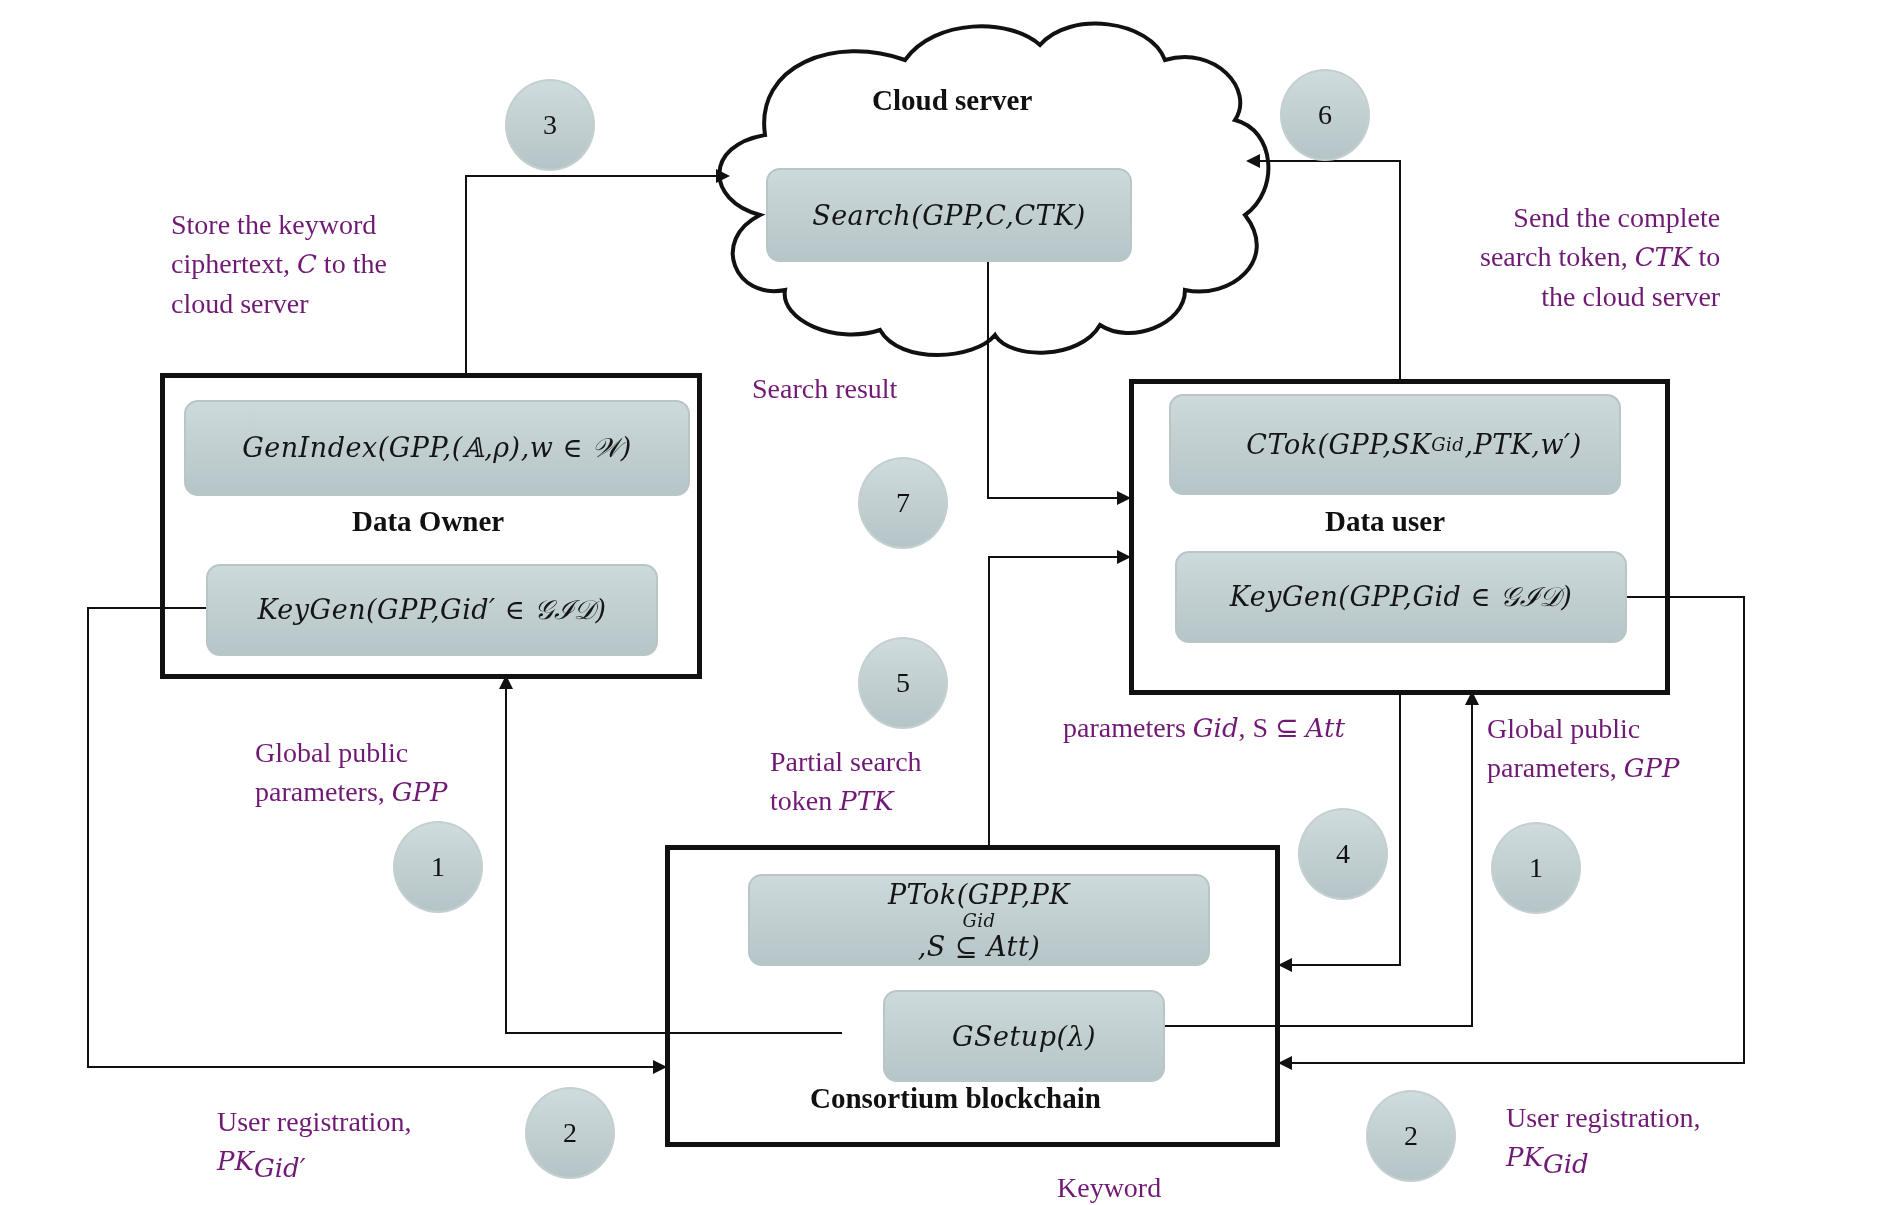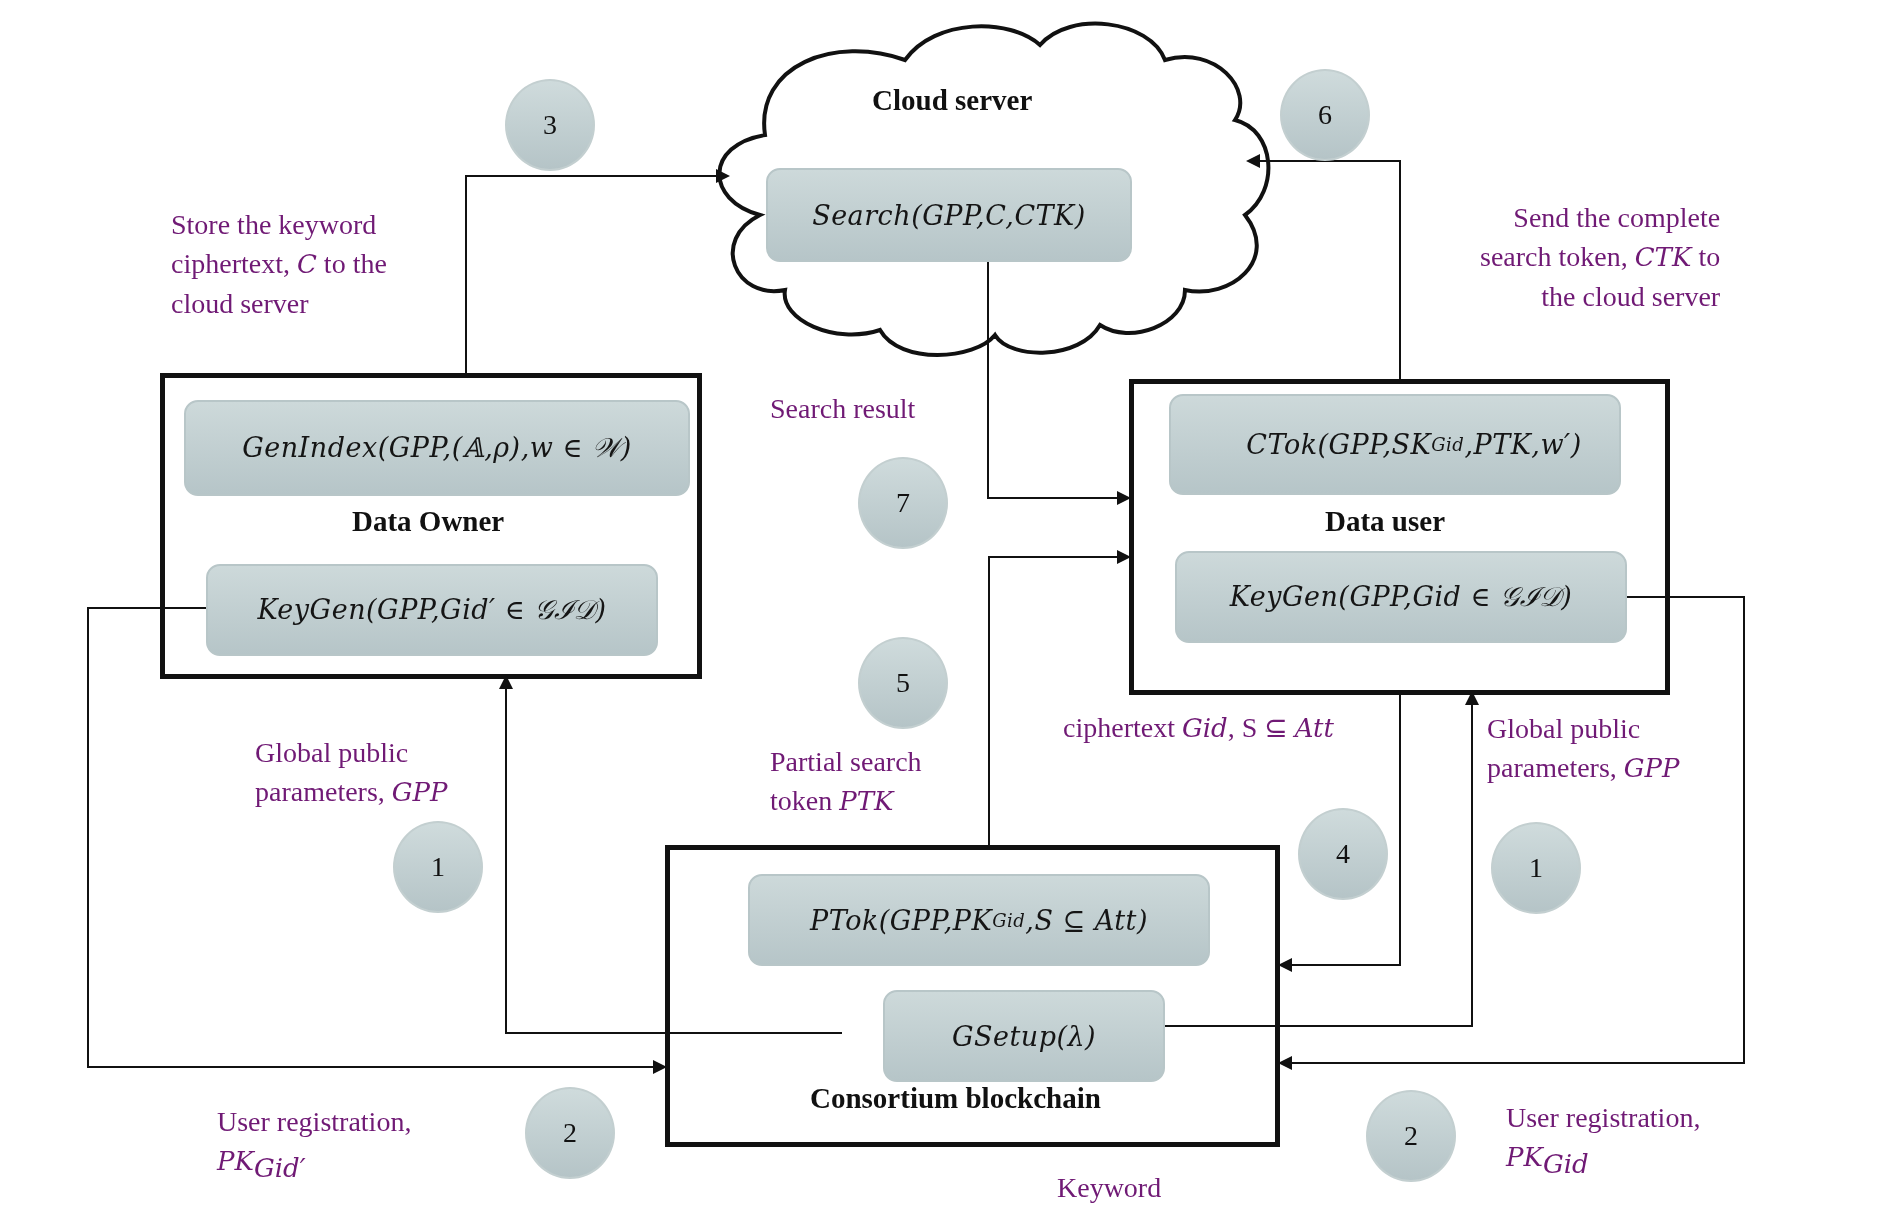--- a/index.html
+++ b/index.html
@@ -65,21 +65,21 @@
 <div class="box" style="left:1129px;top:379px;width:541px;height:316px;"></div>
 <div class="fn" style="left:1169px;top:394px;width:452px;height:101px;padding-left:38px;">
   <span>CTok(GPP,SK</span>
     <sub>Gid</sub>
     <span>,PTK,w′)</span>
 </div>
 <div class="title" style="left:1325px;top:505px;">Data user</div>
 <div class="fn" style="left:1175px;top:551px;width:452px;height:92px;">KeyGen(GPP,Gid ∈ 𝒢ℐ𝒟)</div>
 
 <div class="box" style="left:665px;top:845px;width:615px;height:302px;"></div>
-<div class="fn" style="left:748px;top:874px;width:462px;height:92px;">
+<div class="fn" style="left:748px;top:874px;width:462px;height:92px;flex-direction:column;">
   <span>PTok(GPP,PK</span>
     <sub>Gid</sub>
     <span>,S ⊆ Att)</span>
 </div>
 <div class="fn" style="left:839px;top:990px;width:282px;height:92px;margin-left:44px;">GSetup(λ)</div>
 <div class="title" style="left:810px;top:1082px;">Consortium blockchain</div>
 
 <div class="step" style="left:505px;top:79px;">3</div>
 <div class="step" style="left:1280px;top:69px;">6</div>
 <div class="step" style="left:858px;top:457px;">7</div>
@@ -95,39 +95,39 @@
   <div><span>ciphertext, </span><span class="math">C</span><span> to the</span></div>
   <div>cloud server</div>
 </div>
 
 <div class="lbl" style="left:1480px;top:198px;text-align:right;">
   <div>Send the complete</div>
   <div><span>search token, </span><span class="math">CTK</span><span> to</span></div>
   <div>the cloud server</div>
 </div>
 
-<div class="lbl" style="left:770px;top:369px;margin-top:20px;">Search result</div>
+<div class="lbl" style="left:752px;top:369px;">Search result</div>
 
 <div class="lbl" style="left:255px;top:733px;">
   <div>Global public</div>
   <div><span>parameters, </span><span class="math">GPP</span></div>
 </div>
 
 <div class="lbl" style="left:1487px;top:709px;">
   <div>Global public</div>
   <div><span>parameters, </span><span class="math">GPP</span></div>
 </div>
 
 <div class="lbl" style="left:770px;top:742px;">
   <div>Partial search</div>
   <div><span>token </span><span class="math">PTK</span></div>
 </div>
 
 <div class="lbl" style="left:1063px;top:708px;">
-  <div><span>ciphertext </span><span class="math">Gid</span><span>, S ⊆ </span><span class="math">Att</span></div>
+  <div><span>parameters </span><span class="math">Gid</span><span>, S ⊆ </span><span class="math">Att</span></div>
 </div>
 
 <div class="lbl" style="left:217px;top:1102px;">
   <div>User registration,</div>
   <div><span class="math">PK</span><sub class="math">Gid′</sub></div>
 </div>
 
 <div class="lbl" style="left:1506px;top:1098px;">
   <div>User registration,</div>
   <div><span class="math">PK</span><sub class="math">Gid</sub></div>

